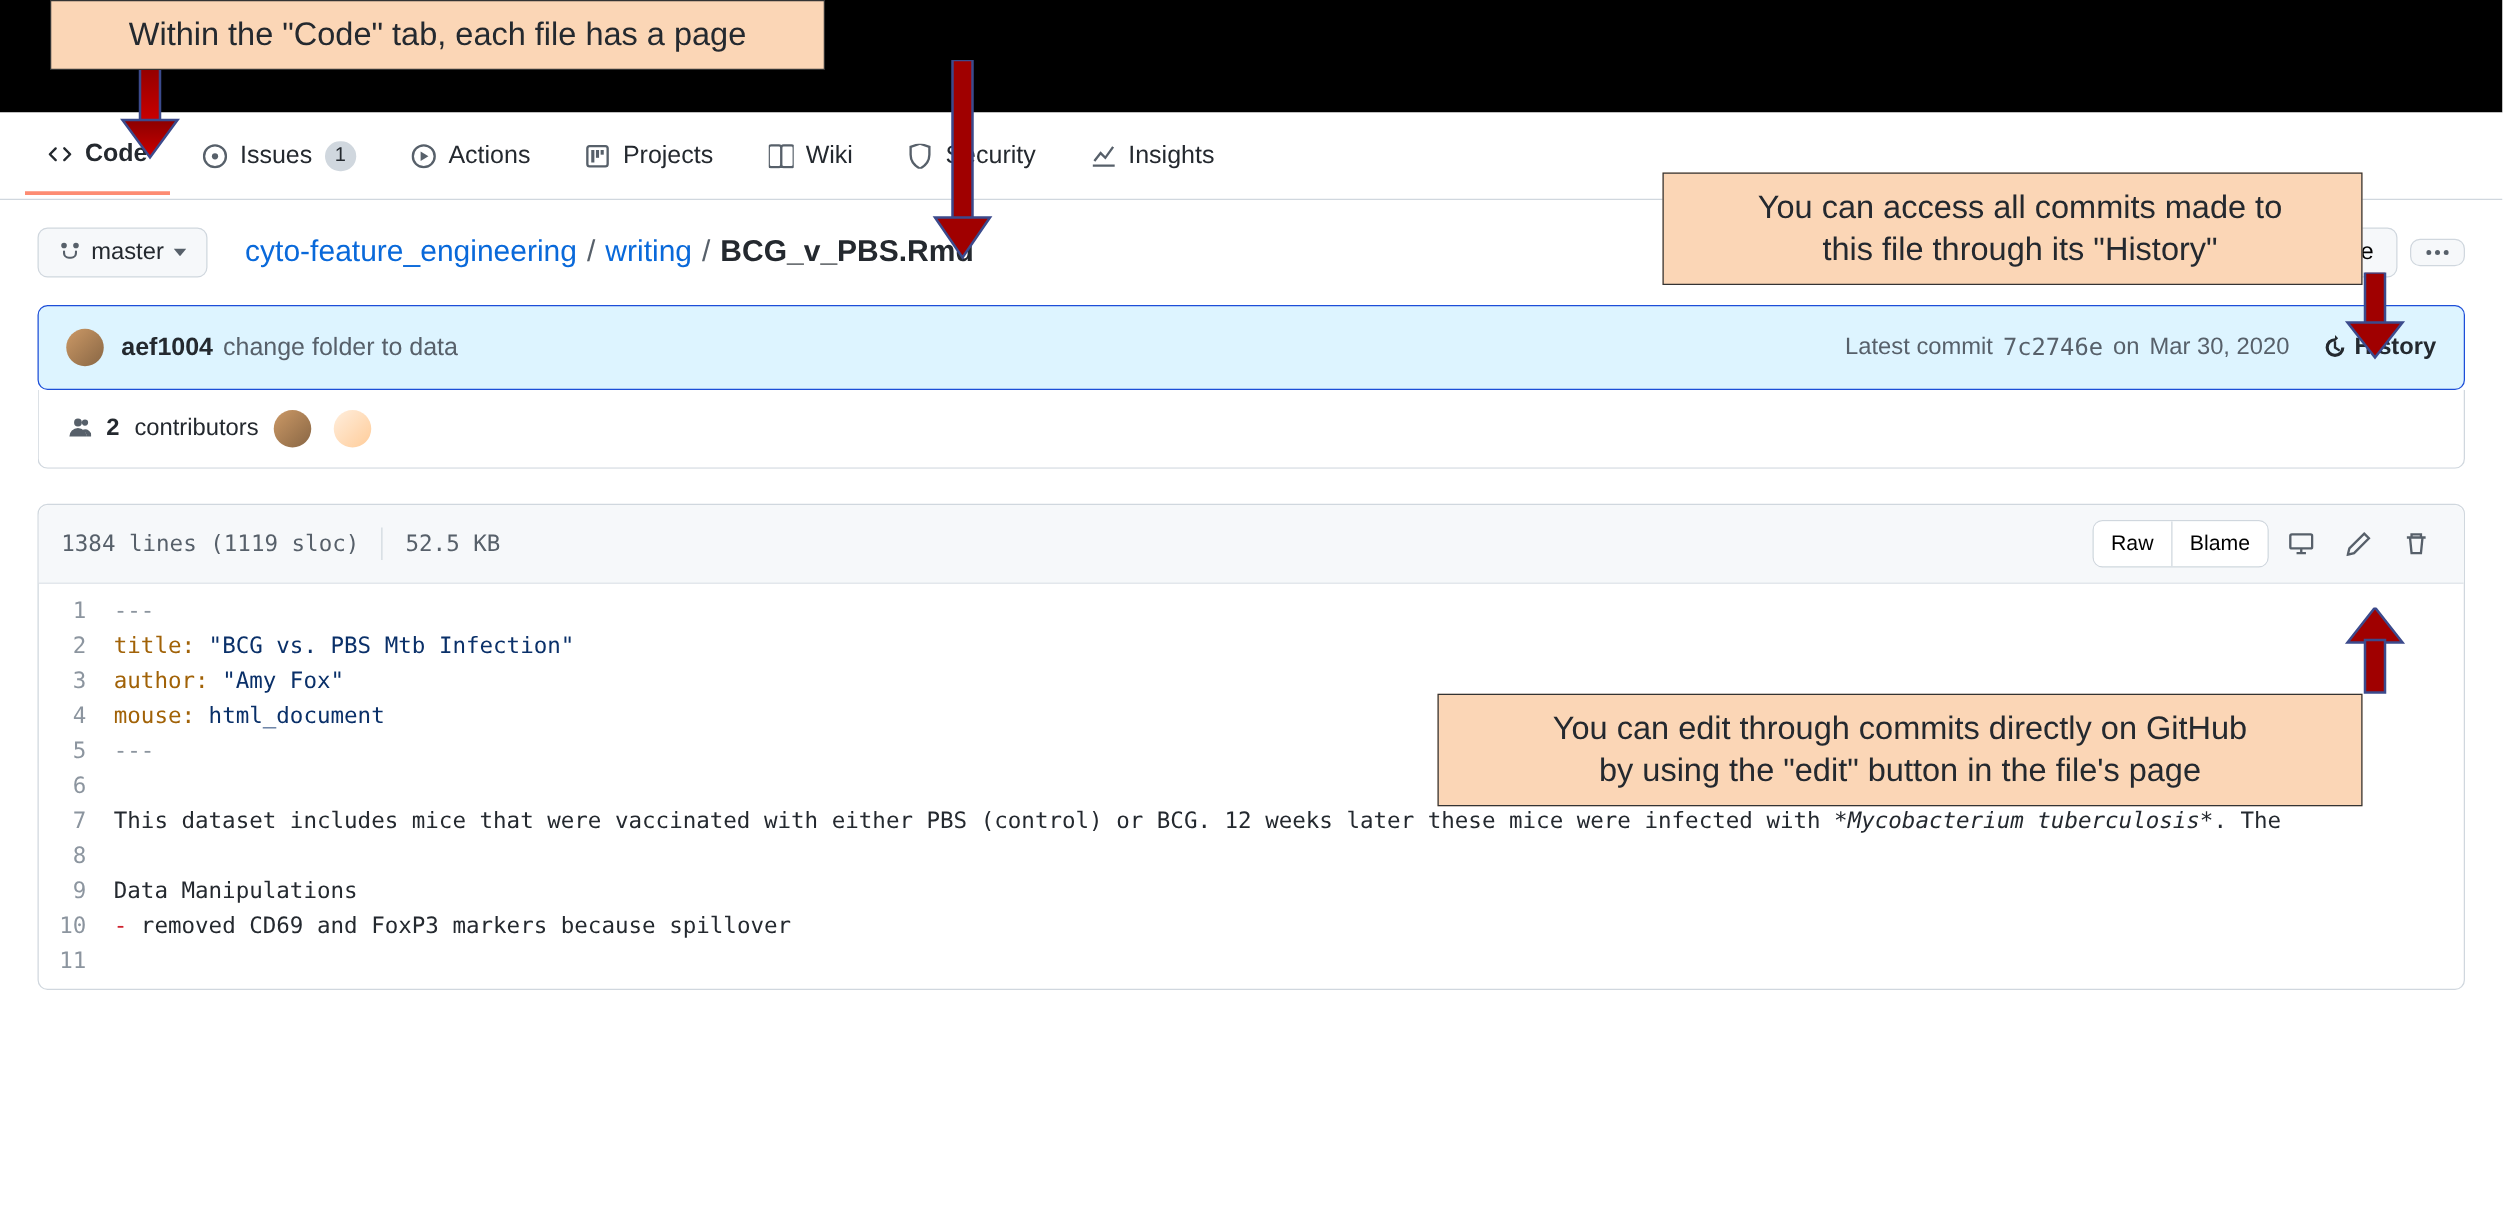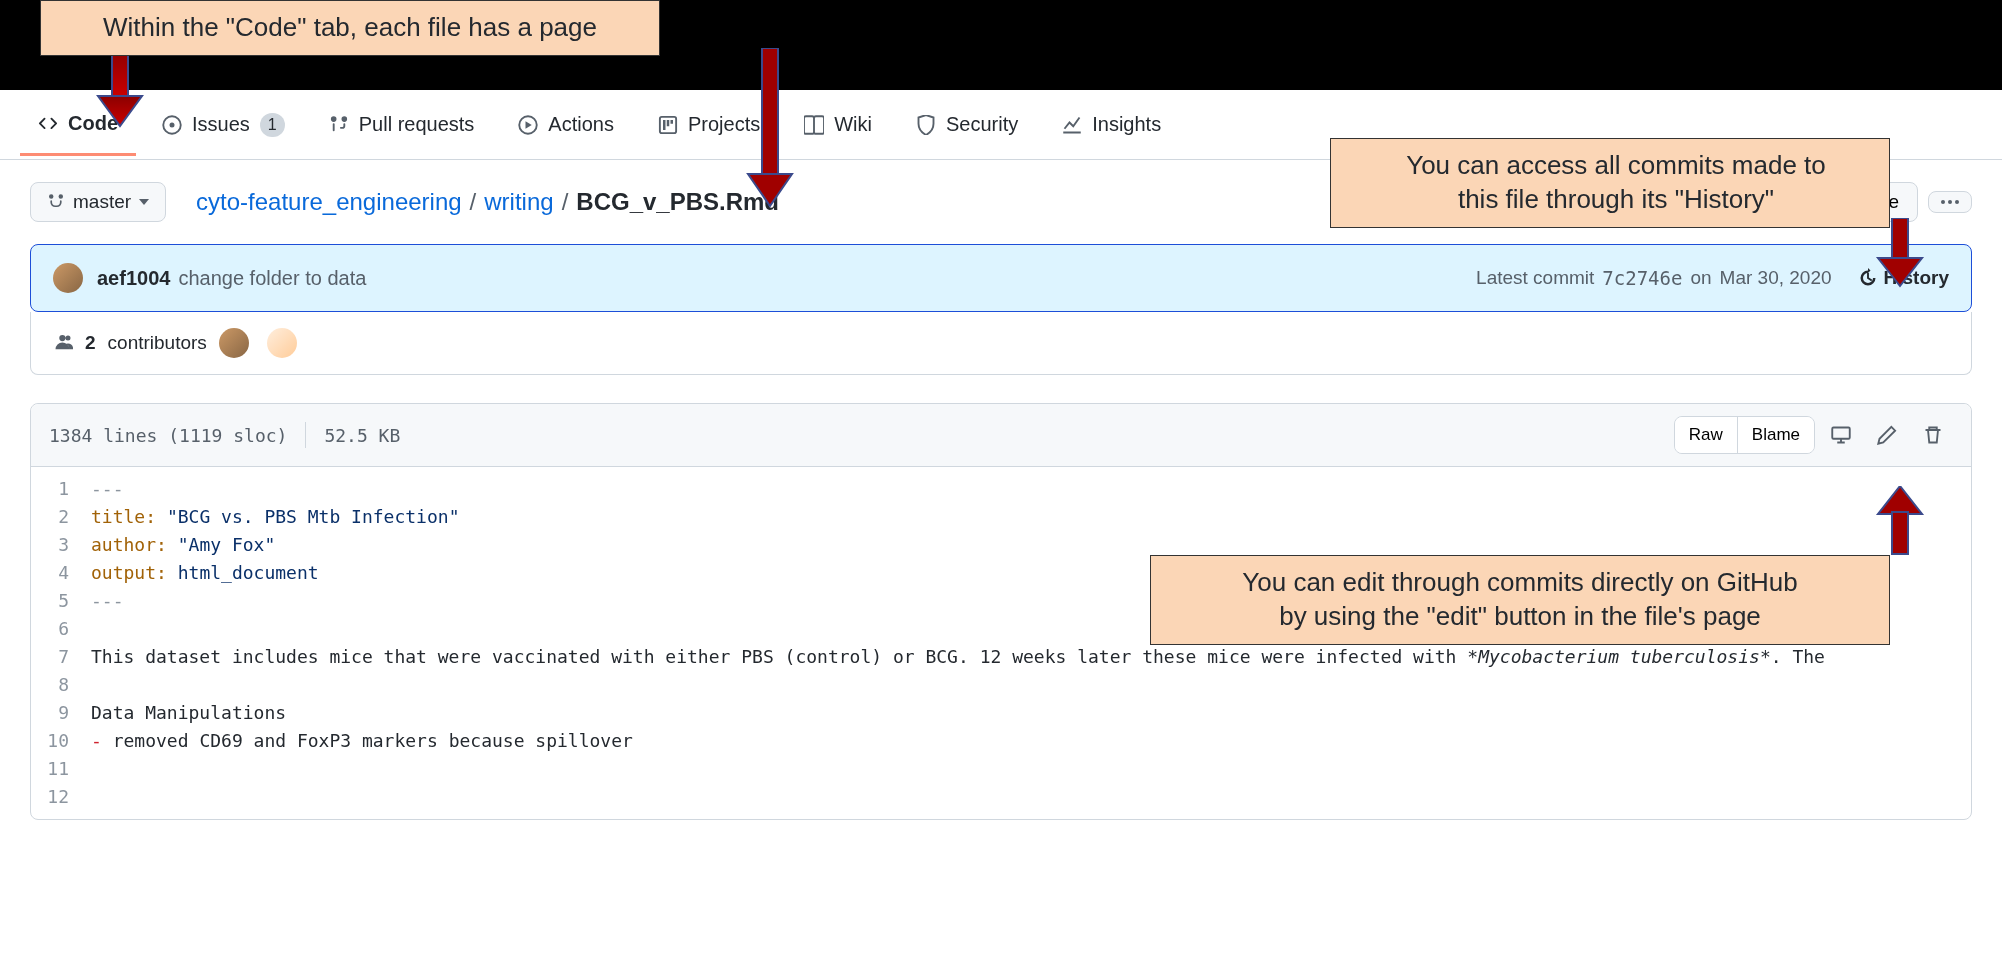--- a/index.html
+++ b/index.html
@@ -71,26 +71,20 @@
   <div class="tab">
     <svg width="20" height="20" viewBox="0 0 16 16">
           <path d="M8 1a7 7 0 100 14A7 7 0 008 1zM1 8a7 7 0 1114 0A7 7 0 011 8z" fill="none" stroke="#57606a" stroke-width="1.5"></path>
           <circle cx="8" cy="8" r="2" fill="#57606a"></circle>
         </svg>
     <span>Issues</span>
     <span class="counter">1</span>
   </div>
   <div class="tab">
     <svg width="20" height="20" viewBox="0 0 16 16">
-          <path d="M1.5 3.25a2.25 2.25 0 114.5 0 2.25 2.25 0 01-4.5 0zM3.75 6.5a.75.75 0 01.75.75v5a.75.75 0 01-1.5 0v-5a.75.75 0 01.75-.75zM10 3.25a2.25 2.25 0 114.5 0 2.25 2.25 0 01-4.5 0zM12.25 6.5a.75.75 0 01.75.75v1.5A2.25 2.25 0 0110.75 11H9.5a.75.75 0 010-1.5h1.25a.75.75 0 00.75-.75v-1.5a.75.75 0 01.75-.75z" fill="#57606a"></path>
-        </svg>
-    <span>Pull requests</span>
-  </div>
-  <div class="tab">
-    <svg width="20" height="20" viewBox="0 0 16 16">
           <circle cx="8" cy="8" r="7" fill="none" stroke="#57606a" stroke-width="1.5"></circle>
           <path d="M6 5l5 3-5 3z" fill="#57606a"></path>
         </svg>
     <span>Actions</span>
   </div>
   <div class="tab">
     <svg width="20" height="20" viewBox="0 0 16 16">
           <rect x="1.5" y="1.5" width="13" height="13" rx="1.5" fill="none" stroke="#57606a" stroke-width="1.5"></rect>
           <rect x="4" y="4" width="2" height="8" fill="#57606a"></rect>
           <rect x="7" y="4" width="2" height="5" fill="#57606a"></rect>
@@ -216,21 +210,21 @@
       <div class="codeline">
             <span class="ln">2</span>
             <span class="lc"><span class="yaml-key">title:</span> <span class="yaml-val">"BCG vs. PBS Mtb Infection"</span></span>
           </div>
       <div class="codeline">
             <span class="ln">3</span>
             <span class="lc"><span class="yaml-key">author:</span> <span class="yaml-val">"Amy Fox"</span></span>
           </div>
       <div class="codeline">
             <span class="ln">4</span>
-            <span class="lc"><span class="yaml-key">output:</span> <span class="yaml-val">html_document</span></span>
+            <span class="lc"><span class="yaml-key">mouse:</span> <span class="yaml-val">html_document</span></span>
           </div>
       <div class="codeline">
             <span class="ln">5</span>
             <span class="lc gray">---</span>
           </div>
       <div class="codeline">
             <span class="ln">6</span>
             <span class="lc"></span>
           </div>
       <div class="codeline">
@@ -244,24 +238,20 @@
       <div class="codeline">
             <span class="ln">9</span>
             <span class="lc">Data Manipulations</span>
           </div>
       <div class="codeline">
             <span class="ln">10</span>
             <span class="lc"><span class="red">-</span><span> removed CD69 and FoxP3 markers because spillover</span></span>
           </div>
       <div class="codeline">
             <span class="ln">11</span>
-          </div>
-      <div class="codeline">
-            <span class="ln">12</span>
-            <span class="lc"></span>
           </div>
     </div>
   </div>
 </div>
 
 <div class="callout" style="top:0; left:40px; width:620px;">Within the "Code" tab, each file has a page</div>
 
 <svg class="arrow" style="top:48px; left:90px;" width="60" height="80">
   <defs>
         <linearGradient id="g1" x1="0" y1="0" x2="0" y2="1">

